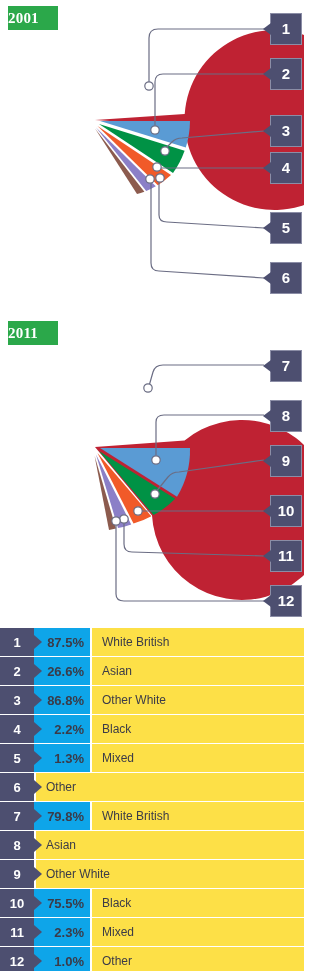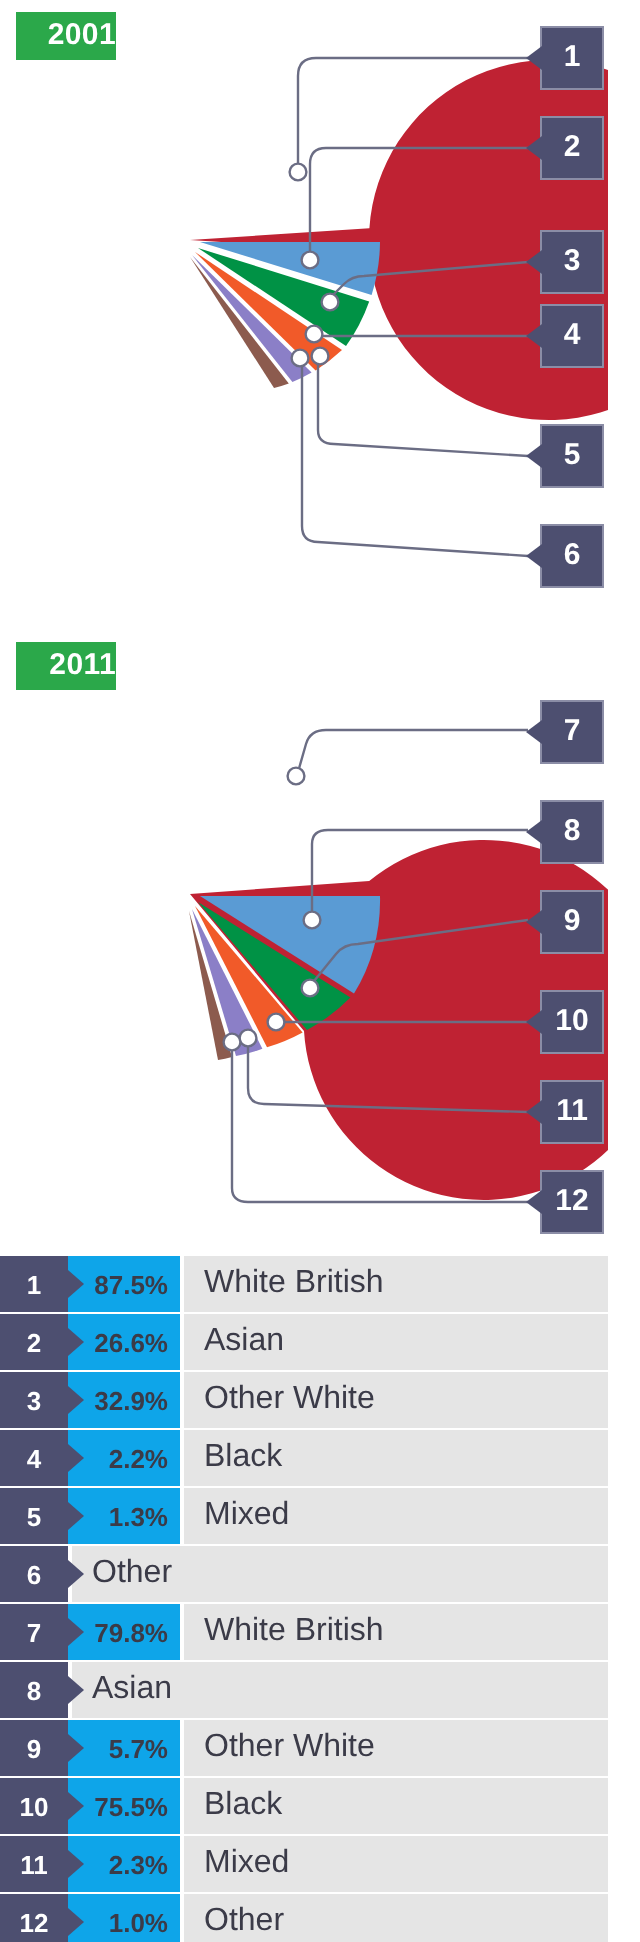--- a/index.html
+++ b/index.html
@@ -16,23 +16,24 @@
   #panel-2011{top:312px;height:300px;}
 
   
   .year-badge{
     position:absolute;
     background:#2ba84a;
     color:#ffffff;
     font-weight:bold;
     font-size:15px;
     line-height:24px;
-    text-align:right;
+    text-align:left;
     width:50px;height:24px;
     letter-spacing:0.2px;
+    font-family:Liberation Serif, serif;
   }
 
   .chart-svg{position:absolute;left:0;top:0;}
 
   
   .num-badge{
     position:absolute;
     width:32px;height:32px;
     background:#4d4f70;
     border:1px solid #8b8da6;
@@ -91,23 +92,23 @@
     font-size:13px;
     display:flex;
     align-items:center;
     justify-content:flex-end;
     padding-right:6px;
     box-sizing:border-box;
   }
   .lg-gap{width:2px;flex:none;background:#ffffff;}
   .lg-label{
     flex:1 1 auto;
-    background:#e5e5e5;
+    background:#fde047;
     color:#3b3b48;
-    font-size:16px;
+    font-size:12px;
     display:flex;
     align-items:center;
     padding-left:10px;
     box-sizing:border-box;
   }
 </style>
 </head>
 <body>
 
 <div class="panel" id="panel-2001">
@@ -244,21 +245,21 @@
     <div class="lg-label">White British</div>
   </div>
   <div class="legend-row">
     <div class="lg-num">2</div>
     <div class="lg-pct">26.6%</div>
     <div class="lg-gap"></div>
     <div class="lg-label">Asian</div>
   </div>
   <div class="legend-row">
     <div class="lg-num">3</div>
-    <div class="lg-pct">32.9%</div>
+    <div class="lg-pct">86.8%</div>
     <div class="lg-gap"></div>
     <div class="lg-label">Other White</div>
   </div>
   <div class="legend-row">
     <div class="lg-num">4</div>
     <div class="lg-pct">2.2%</div>
     <div class="lg-gap"></div>
     <div class="lg-label">Black</div>
   </div>
   <div class="legend-row">
@@ -278,21 +279,20 @@
     <div class="lg-gap"></div>
     <div class="lg-label">White British</div>
   </div>
   <div class="legend-row">
     <div class="lg-num">8</div>
     <div class="lg-gap"></div>
     <div class="lg-label">Asian</div>
   </div>
   <div class="legend-row">
     <div class="lg-num">9</div>
-    <div class="lg-pct">5.7%</div>
     <div class="lg-gap"></div>
     <div class="lg-label">Other White</div>
   </div>
   <div class="legend-row">
     <div class="lg-num">10</div>
     <div class="lg-pct">75.5%</div>
     <div class="lg-gap"></div>
     <div class="lg-label">Black</div>
   </div>
   <div class="legend-row">

